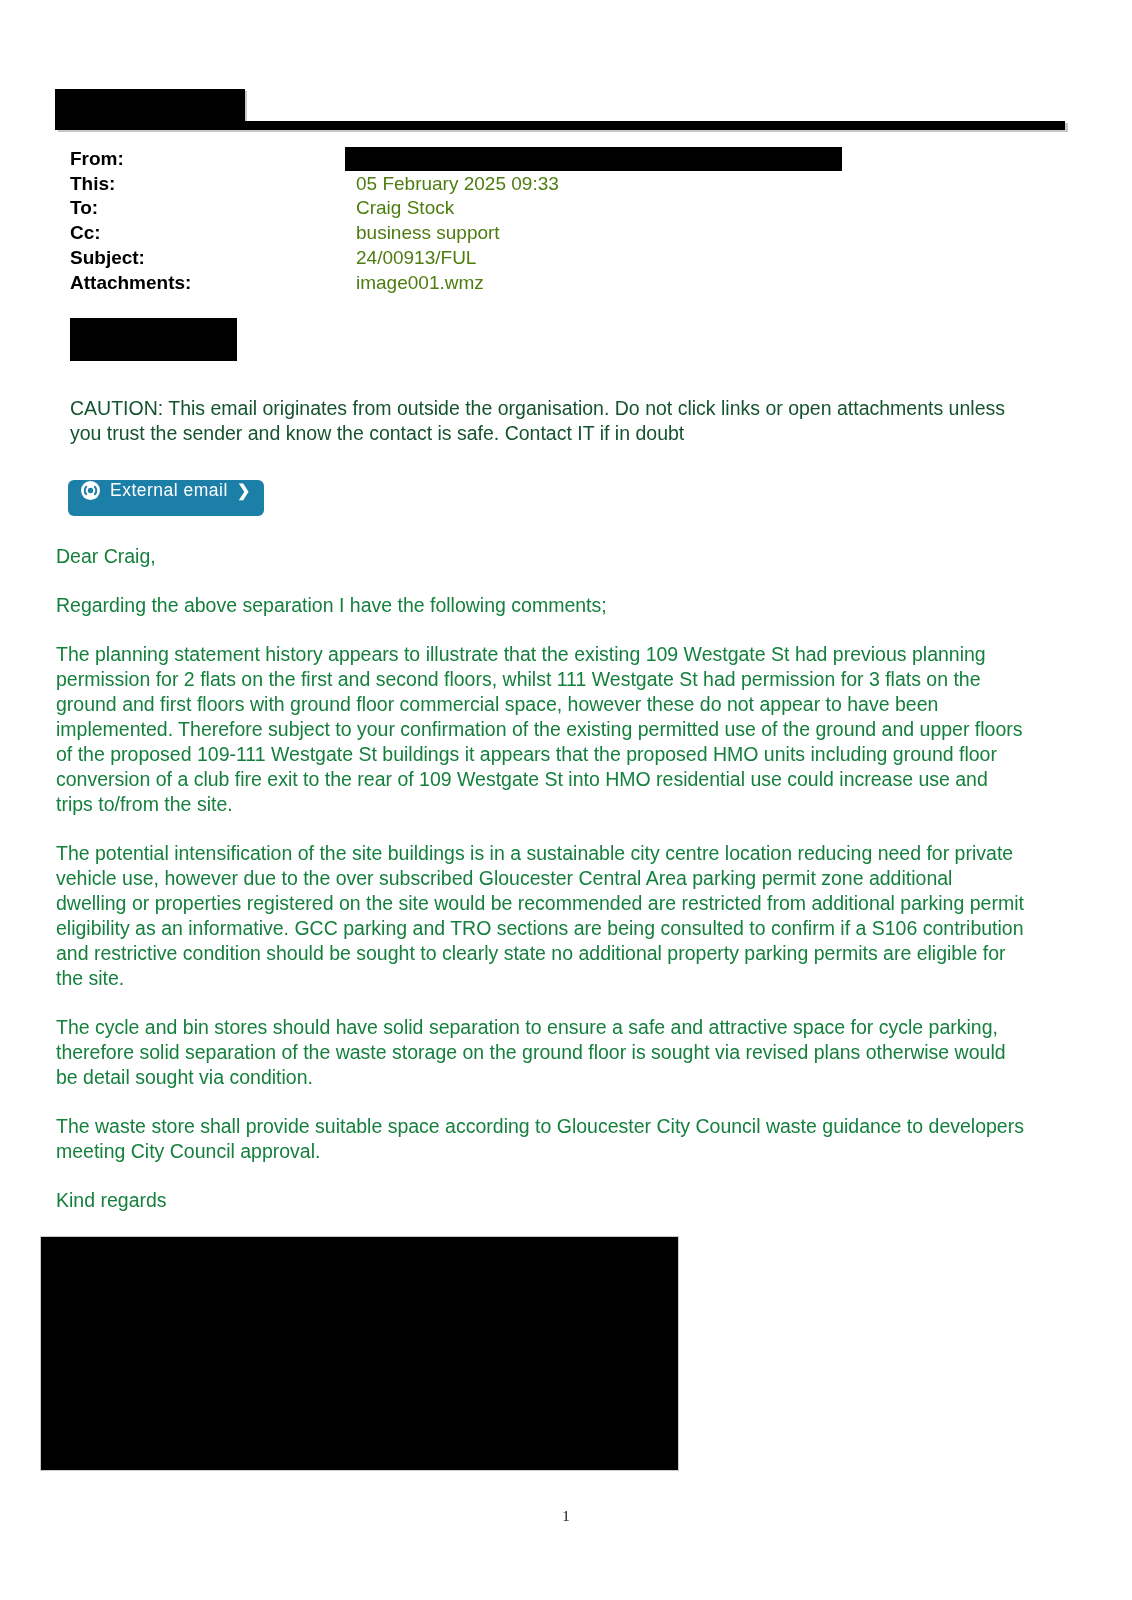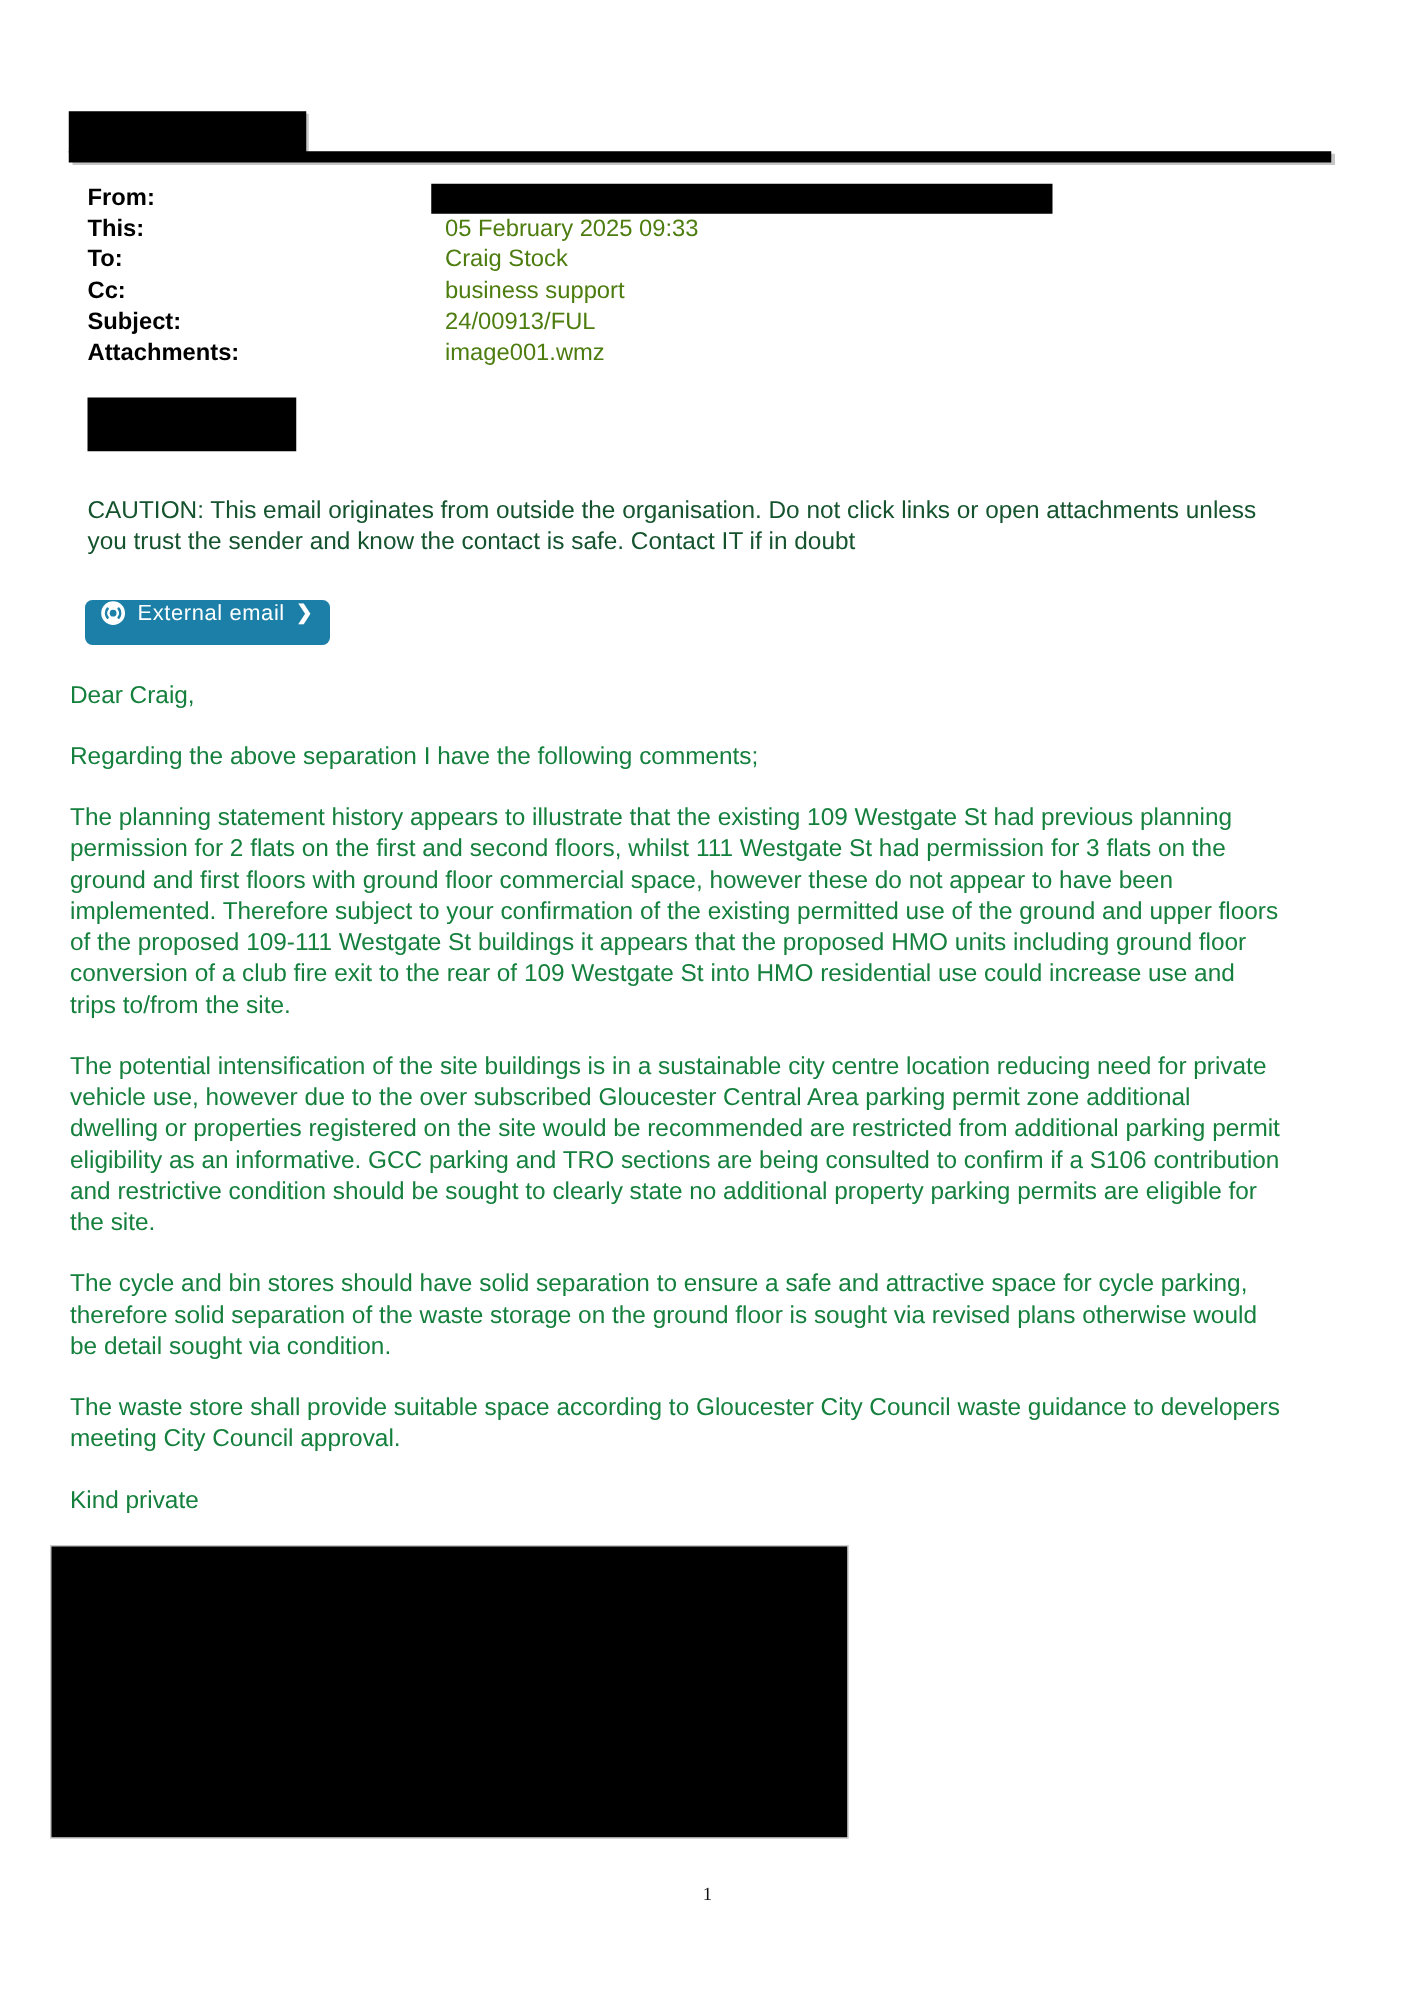--- a/index.html
+++ b/index.html
@@ -131,19 +131,19 @@
     <span class="chev">❯</span>
   </div>
 
   <div class="body">
     <p>Dear Craig,</p>
     <p>Regarding the above separation I have the following comments;</p>
     <p>The planning statement history appears to illustrate that the existing 109 Westgate St had previous planning permission for 2 flats on the first and second floors, whilst 111 Westgate St had permission for 3 flats on the ground and first floors with ground floor commercial space, however these do not appear to have been implemented. Therefore subject to your confirmation of the existing permitted use of the ground and upper floors of the proposed 109-111 Westgate St buildings it appears that the proposed HMO units including ground floor conversion of a club fire exit to the rear of 109 Westgate St into HMO residential use could increase use and trips to/from the site.</p>
     <p>The potential intensification of the site buildings is in a sustainable city centre location reducing need for private vehicle use, however due to the over subscribed Gloucester Central Area parking permit zone additional dwelling or properties registered on the site would be recommended are restricted from additional parking permit eligibility as an informative. GCC parking and TRO sections are being consulted to confirm if a S106 contribution and restrictive condition should be sought to clearly state no additional property parking permits are eligible for the site.</p>
     <p>The cycle and bin stores should have solid separation to ensure a safe and attractive space for cycle parking, therefore solid separation of the waste storage on the ground floor is sought via revised plans otherwise would be detail sought via condition.</p>
     <p>The waste store shall provide suitable space according to Gloucester City Council waste guidance to developers meeting City Council approval.</p>
-    <p>Kind private</p>
+    <p>Kind regards</p>
     <div class="redact-signature"></div>
   </div>
 
   <div class="pageno">1</div>
 
 </div>
 
 </body></html>

